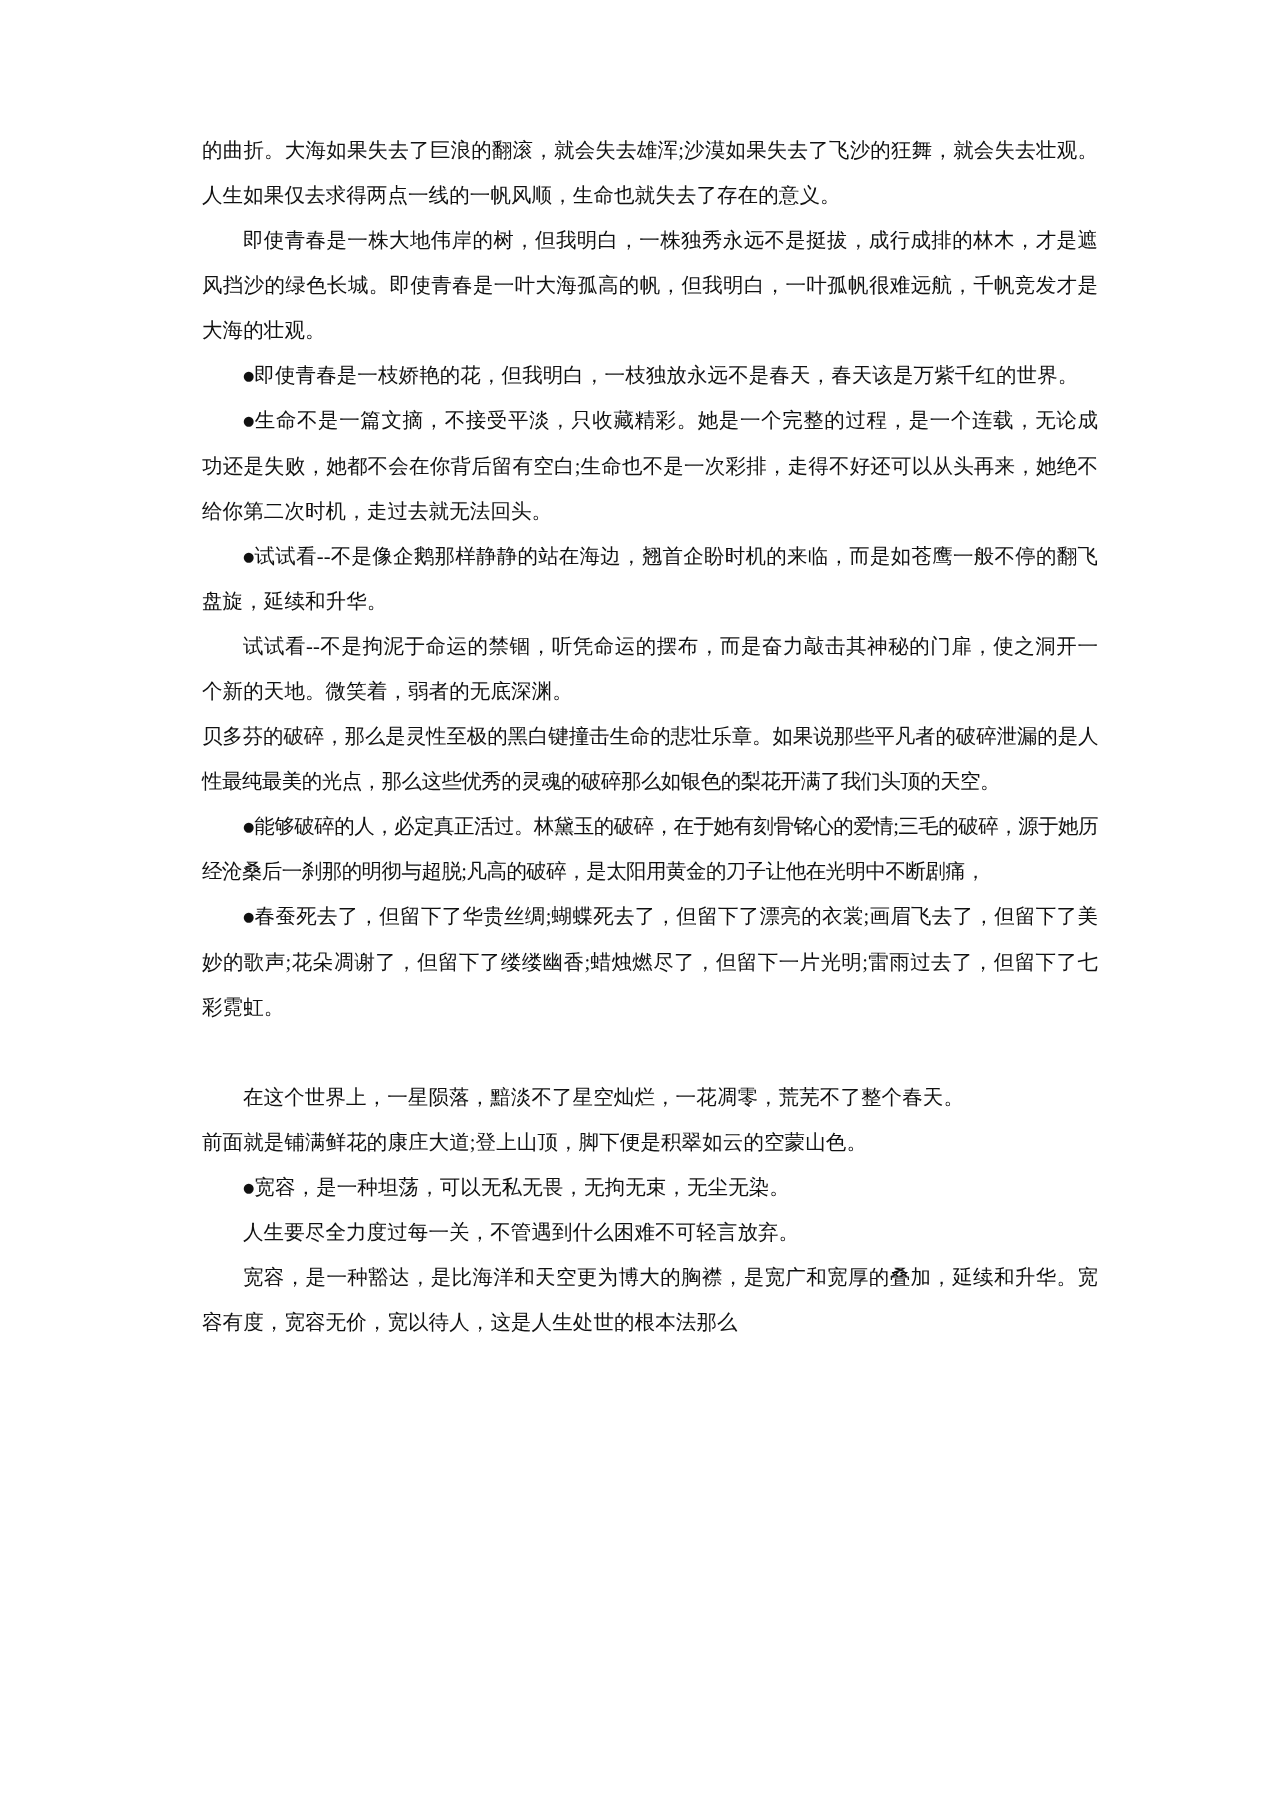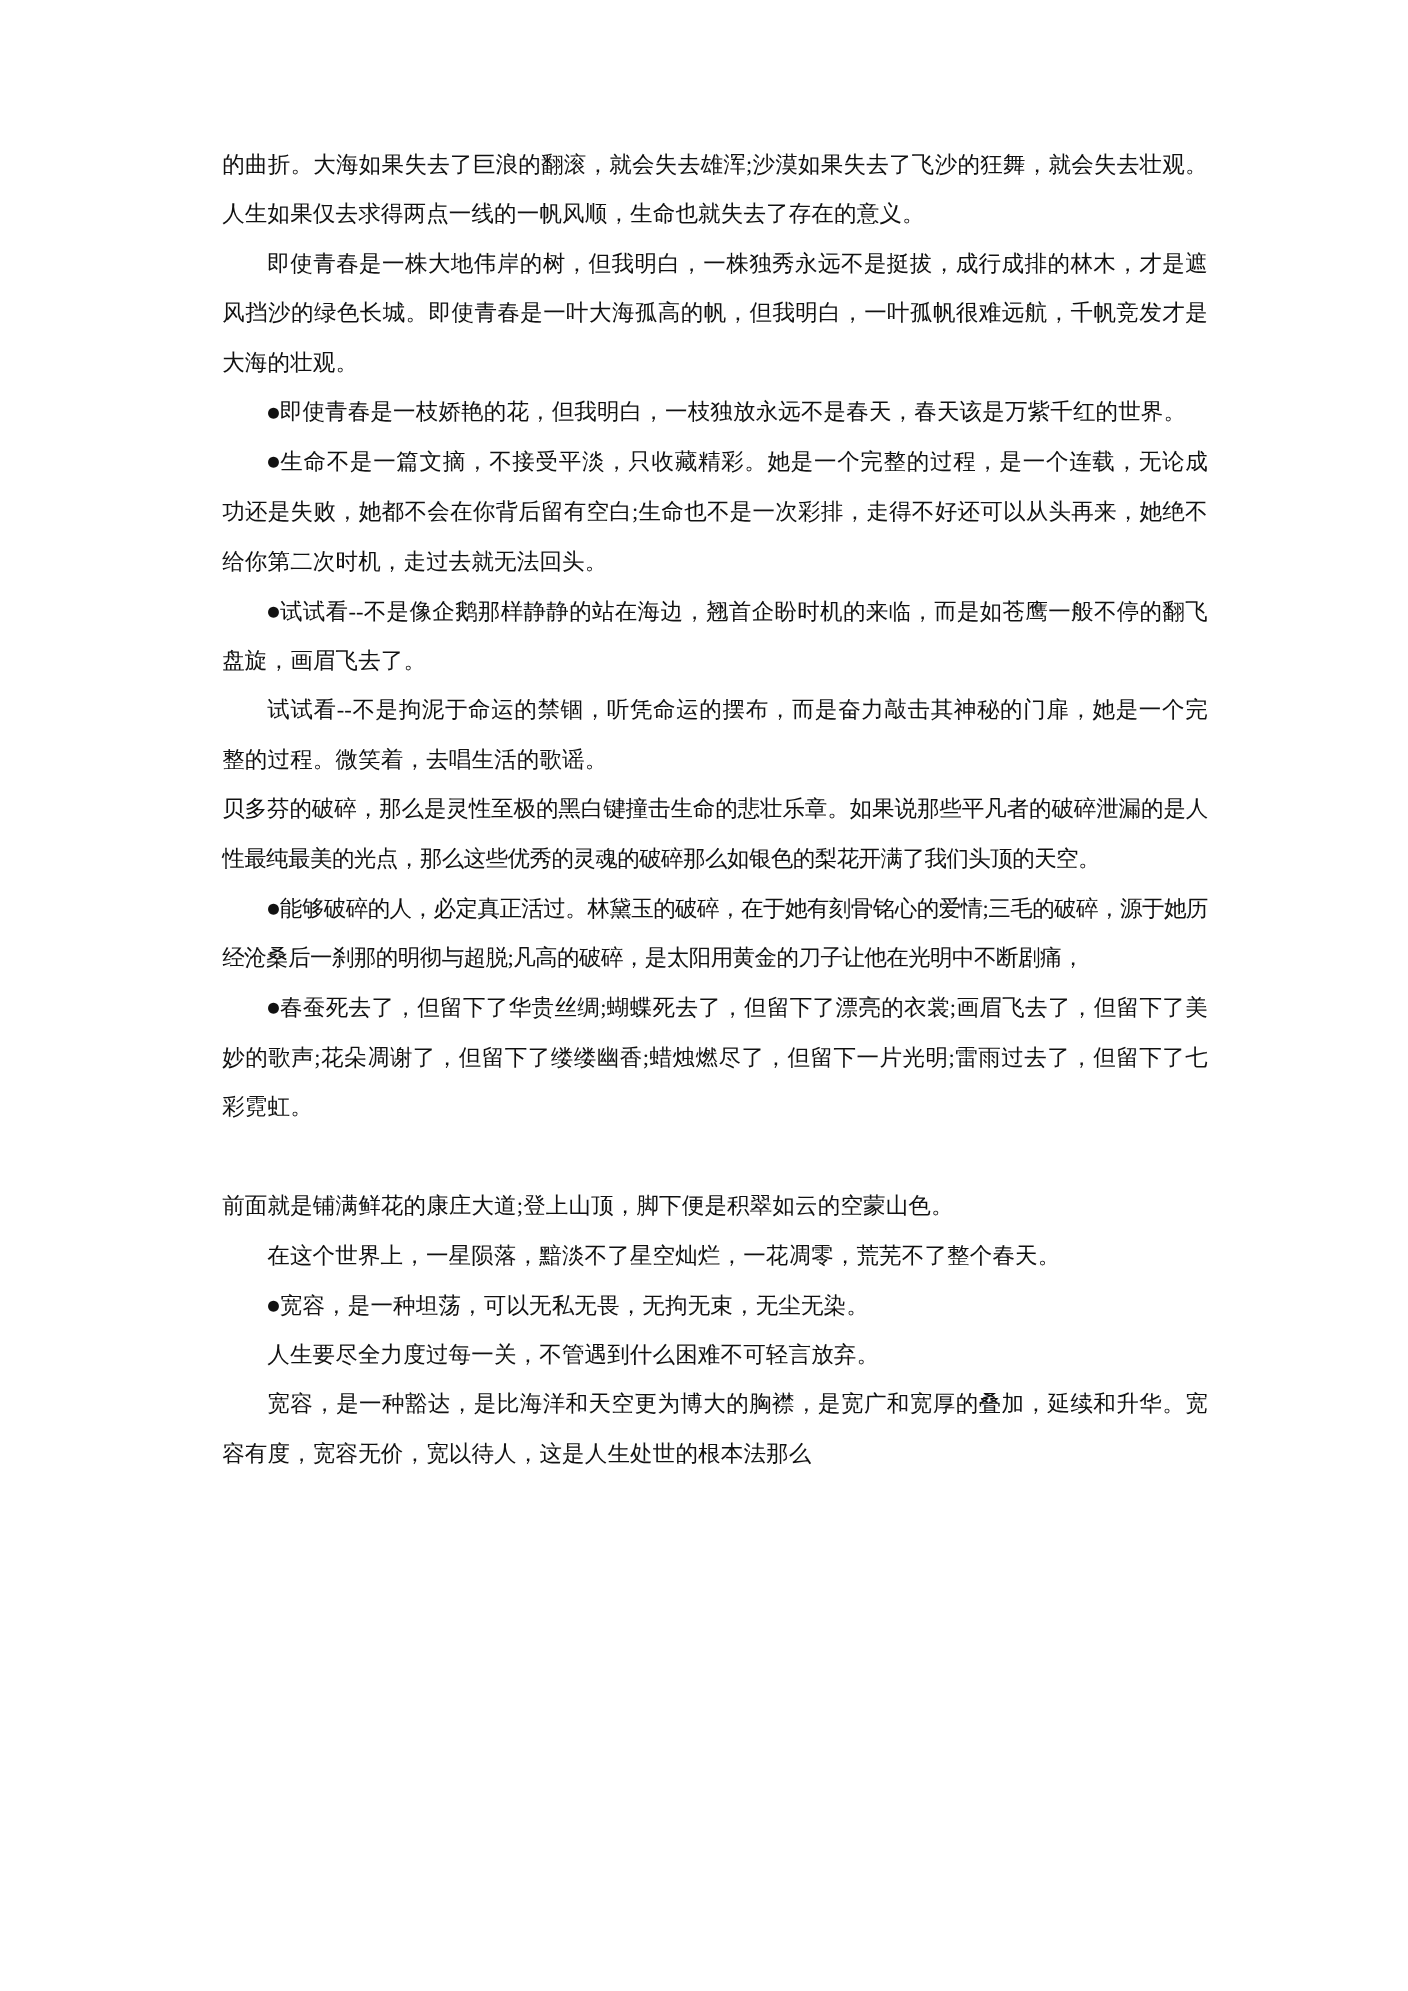--- a/index.html
+++ b/index.html
@@ -63,37 +63,37 @@
   <div class="text-column">
 
     <p class="para noindent"><span>的曲折。大海如果失去了巨浪的翻滚，就会失去雄浑;沙漠如果失去了飞沙的狂舞，就会失去壮观。人生如果仅去求得两点一线的一帆风顺，生命也就失去了存在的意义。</span></p>
 
     <p class="para indent"><span>即使青春是一株大地伟岸的树，但我明白，一株独秀永远不是挺拔，成行成排的林木，才是遮风挡沙的绿色长城。即使青春是一叶大海孤高的帆，但我明白，一叶孤帆很难远航，千帆竞发才是大海的壮观。</span></p>
 
     <p class="para indent"><span class="bullet">●</span><span>即使青春是一枝娇艳的花，但我明白，一枝独放永远不是春天，春天该是万紫千红的世界。</span></p>
 
     <p class="para indent"><span class="bullet">●</span><span>生命不是一篇文摘，不接受平淡，只收藏精彩。她是一个完整的过程，是一个连载，无论成功还是失败，她都不会在你背后留有空白;生命也不是一次彩排，走得不好还可以从头再来，她绝不给你第二次时机，走过去就无法回头。</span></p>
 
-    <p class="para indent"><span class="bullet">●</span><span>试试看--不是像企鹅那样静静的站在海边，翘首企盼时机的来临，而是如苍鹰一般不停的翻飞盘旋，画眉飞去了。</span></p>
+    <p class="para indent"><span class="bullet">●</span><span>试试看--不是像企鹅那样静静的站在海边，翘首企盼时机的来临，而是如苍鹰一般不停的翻飞盘旋，延续和升华。</span></p>
 
 
-    <p class="para indent"><span>试试看--不是拘泥于命运的禁锢，听凭命运的摆布，而是奋力敲击其神秘的门扉，她是一个完整的过程。微笑着，去唱生活的歌谣。</span></p>
+    <p class="para indent"><span>试试看--不是拘泥于命运的禁锢，听凭命运的摆布，而是奋力敲击其神秘的门扉，使之洞开一个新的天地。微笑着，弱者的无底深渊。</span></p>
 
     <p class="para noindent tight"><span>贝多芬的破碎，那么是灵性至极的黑白键撞击生命的悲壮乐章。如果说那些平凡者的破碎泄漏的是人性最纯最美的光点，那么这些优秀的灵魂的破碎那么如银色的梨花开满了我们头顶的天空。</span></p>
 
     <p class="para indent tight"><span class="bullet">●</span><span>能够破碎的人，必定真正活过。林黛玉的破碎，在于她有刻骨铭心的爱情;三毛的破碎，源于她历经沧桑后一刹那的明彻与超脱;凡高的破碎，是太阳用黄金的刀子让他在光明中不断剧痛，</span></p>
 
     <p class="para indent"><span class="bullet">●</span><span>春蚕死去了，但留下了华贵丝绸;蝴蝶死去了，但留下了漂亮的衣裳;画眉飞去了，但留下了美妙的歌声;花朵凋谢了，但留下了缕缕幽香;蜡烛燃尽了，但留下一片光明;雷雨过去了，但留下了七彩霓虹。</span></p>
 
     <div class="spacer-para"></div>
 
 
+    <p class="para indent"><span>在这个世界上，一星陨落，黯淡不了星空灿烂，一花凋零，荒芜不了整个春天。</span></p>
+
     <p class="para noindent"><span>前面就是铺满鲜花的康庄大道;登上山顶，脚下便是积翠如云的空蒙山色。</span></p>
-
-    <p class="para indent"><span>在这个世界上，一星陨落，黯淡不了星空灿烂，一花凋零，荒芜不了整个春天。</span></p>
 
     <p class="para indent"><span class="bullet">●</span><span>宽容，是一种坦荡，可以无私无畏，无拘无束，无尘无染。</span></p>
 
     <p class="para indent"><span>人生要尽全力度过每一关，不管遇到什么困难不可轻言放弃。</span></p>
 
     <p class="para indent"><span>宽容，是一种豁达，是比海洋和天空更为博大的胸襟，是宽广和宽厚的叠加，延续和升华。宽容有度，宽容无价，宽以待人，这是人生处世的根本法那么</span></p>
 
   </div>
 </div>
 

